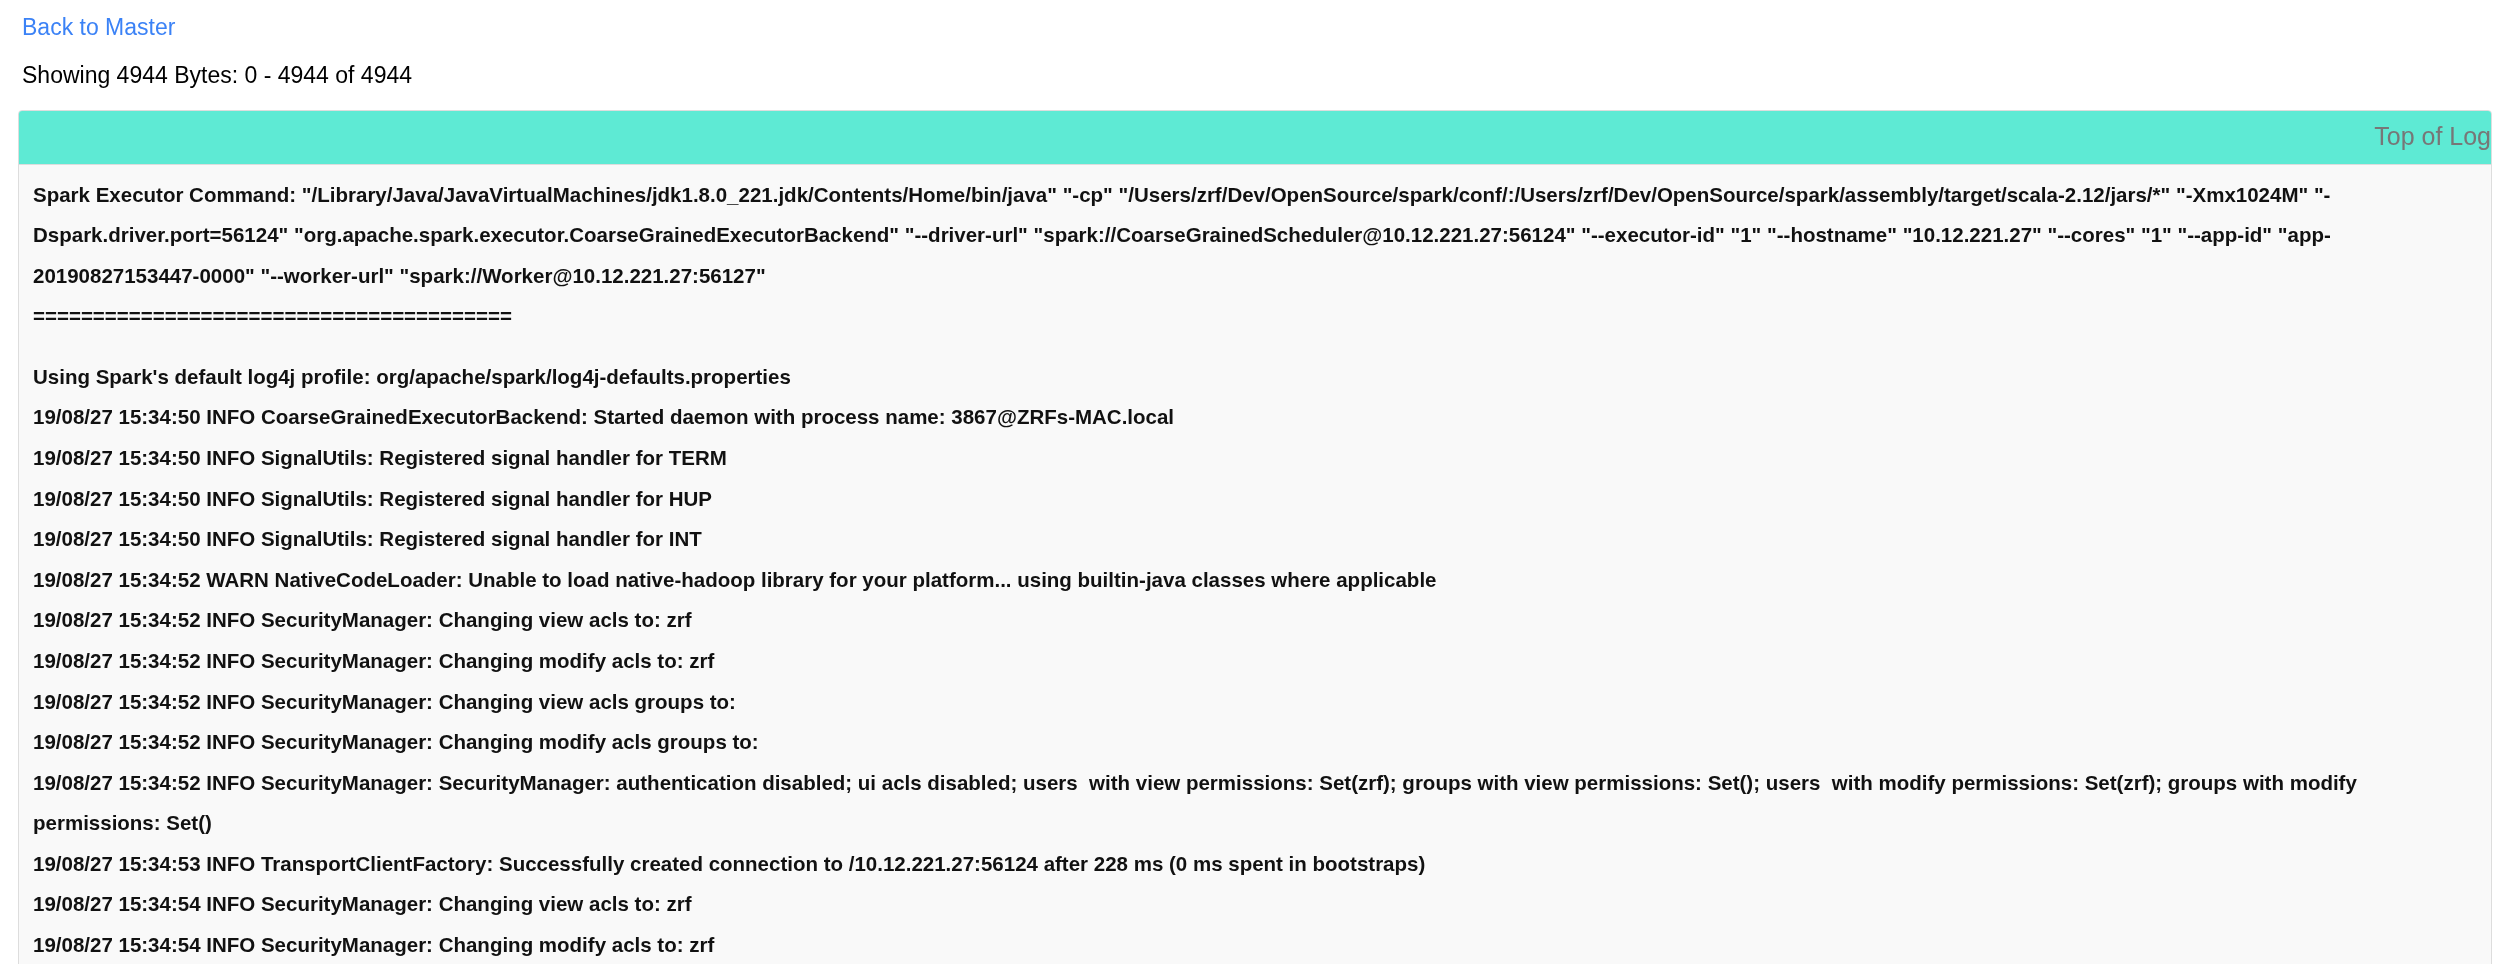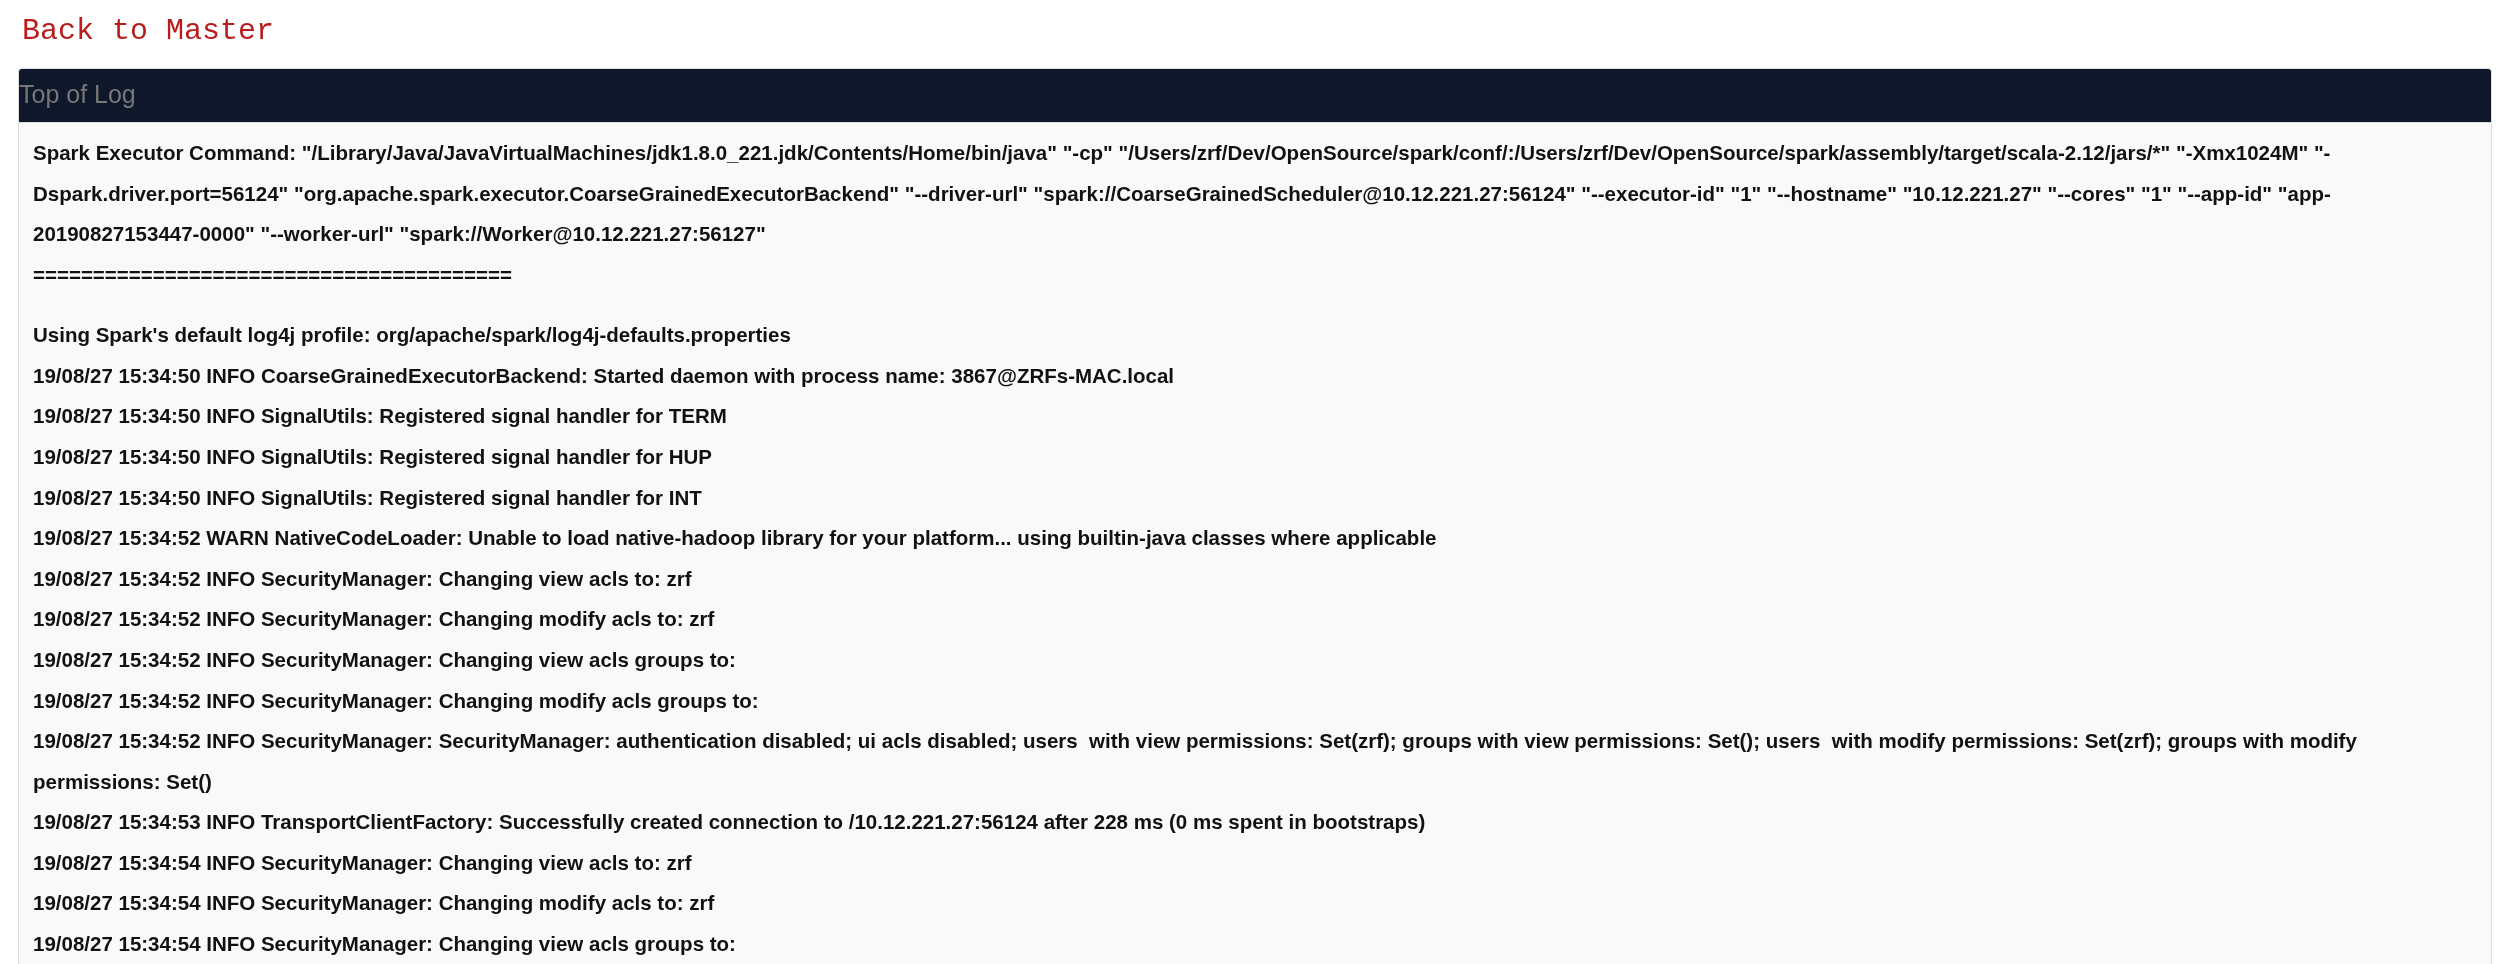--- a/index.html
+++ b/index.html
@@ -16,44 +16,43 @@
   }
   .page {
     padding: 0 18px 0 18px;
     box-sizing: border-box;
     width: 2510px;
   }
   .back-link {
     display: inline-block;
     margin-top: 14px;
     margin-left: 4px;
-    font-size: 30px;
-    color: #b91c1c;
+    font-size: 23px;
+    color: #3b82f6;
     text-decoration: none;
     cursor: pointer;
-    font-family: Liberation Mono, monospace;
   }
   .showing-line {
     margin-top: 21px;
     margin-left: 4px;
     font-size: 23px;
     color: #000000;
     line-height: 1.2;
   }
   .log-panel {
     margin-top: 20px;
     border: 1px solid #dddddd;
     border-radius: 4px;
     background: #f9f9f9;
     overflow: hidden;
   }
   .log-panel-header {
-    background: #0f172a;
+    background: #5eead4;
     border-bottom: 1px solid #dddddd;
-    text-align: left;
+    text-align: right;
     font-size: 25px;
     color: #777777;
     padding: 11px 0 13px 0;
     font-weight: normal;
   }
   .log-body {
     background: #f9f9f9;
     padding: 10px 14px 14px 14px;
     font-size: 20.5px;
     line-height: 1.98;
@@ -71,19 +70,20 @@
     height: 20px;
   }
 </style>
 </head>
 <body>
 
 <div class="page">
 
   <a class="back-link" href="#">Back to Master</a>
 
+  <div class="showing-line">Showing 4944 Bytes: 0 - 4944 of 4944</div>
 
   <div class="log-panel">
     <div class="log-panel-header">Top of Log</div>
     <div class="log-body"><div class="log-line">Spark Executor Command: "/Library/Java/JavaVirtualMachines/jdk1.8.0_221.jdk/Contents/Home/bin/java" "-cp" "/Users/zrf/Dev/OpenSource/spark/conf/:/Users/zrf/Dev/OpenSource/spark/assembly/target/scala-2.12/jars/*" "-Xmx1024M" "-Dspark.driver.port=56124" "org.apache.spark.executor.CoarseGrainedExecutorBackend" "--driver-url" "spark://CoarseGrainedScheduler@10.12.221.27:56124" "--executor-id" "1" "--hostname" "10.12.221.27" "--cores" "1" "--app-id" "app-20190827153447-0000" "--worker-url" "spark://Worker@10.12.221.27:56127"</div><div class="log-line">========================================</div><div class="log-line blank"></div><div class="log-line">Using Spark's default log4j profile: org/apache/spark/log4j-defaults.properties</div><div class="log-line">19/08/27 15:34:50 INFO CoarseGrainedExecutorBackend: Started daemon with process name: 3867@ZRFs-MAC.local</div><div class="log-line">19/08/27 15:34:50 INFO SignalUtils: Registered signal handler for TERM</div><div class="log-line">19/08/27 15:34:50 INFO SignalUtils: Registered signal handler for HUP</div><div class="log-line">19/08/27 15:34:50 INFO SignalUtils: Registered signal handler for INT</div><div class="log-line">19/08/27 15:34:52 WARN NativeCodeLoader: Unable to load native-hadoop library for your platform... using builtin-java classes where applicable</div><div class="log-line">19/08/27 15:34:52 INFO SecurityManager: Changing view acls to: zrf</div><div class="log-line">19/08/27 15:34:52 INFO SecurityManager: Changing modify acls to: zrf</div><div class="log-line">19/08/27 15:34:52 INFO SecurityManager: Changing view acls groups to:</div><div class="log-line">19/08/27 15:34:52 INFO SecurityManager: Changing modify acls groups to:</div><div class="log-line">19/08/27 15:34:52 INFO SecurityManager: SecurityManager: authentication disabled; ui acls disabled; users  with view permissions: Set(zrf); groups with view permissions: Set(); users  with modify permissions: Set(zrf); groups with modify permissions: Set()</div><div class="log-line">19/08/27 15:34:53 INFO TransportClientFactory: Successfully created connection to /10.12.221.27:56124 after 228 ms (0 ms spent in bootstraps)</div><div class="log-line">19/08/27 15:34:54 INFO SecurityManager: Changing view acls to: zrf</div><div class="log-line">19/08/27 15:34:54 INFO SecurityManager: Changing modify acls to: zrf</div><div class="log-line">19/08/27 15:34:54 INFO SecurityManager: Changing view acls groups to:</div></div>
   </div>
 
 </div>
 
 </body></html>

